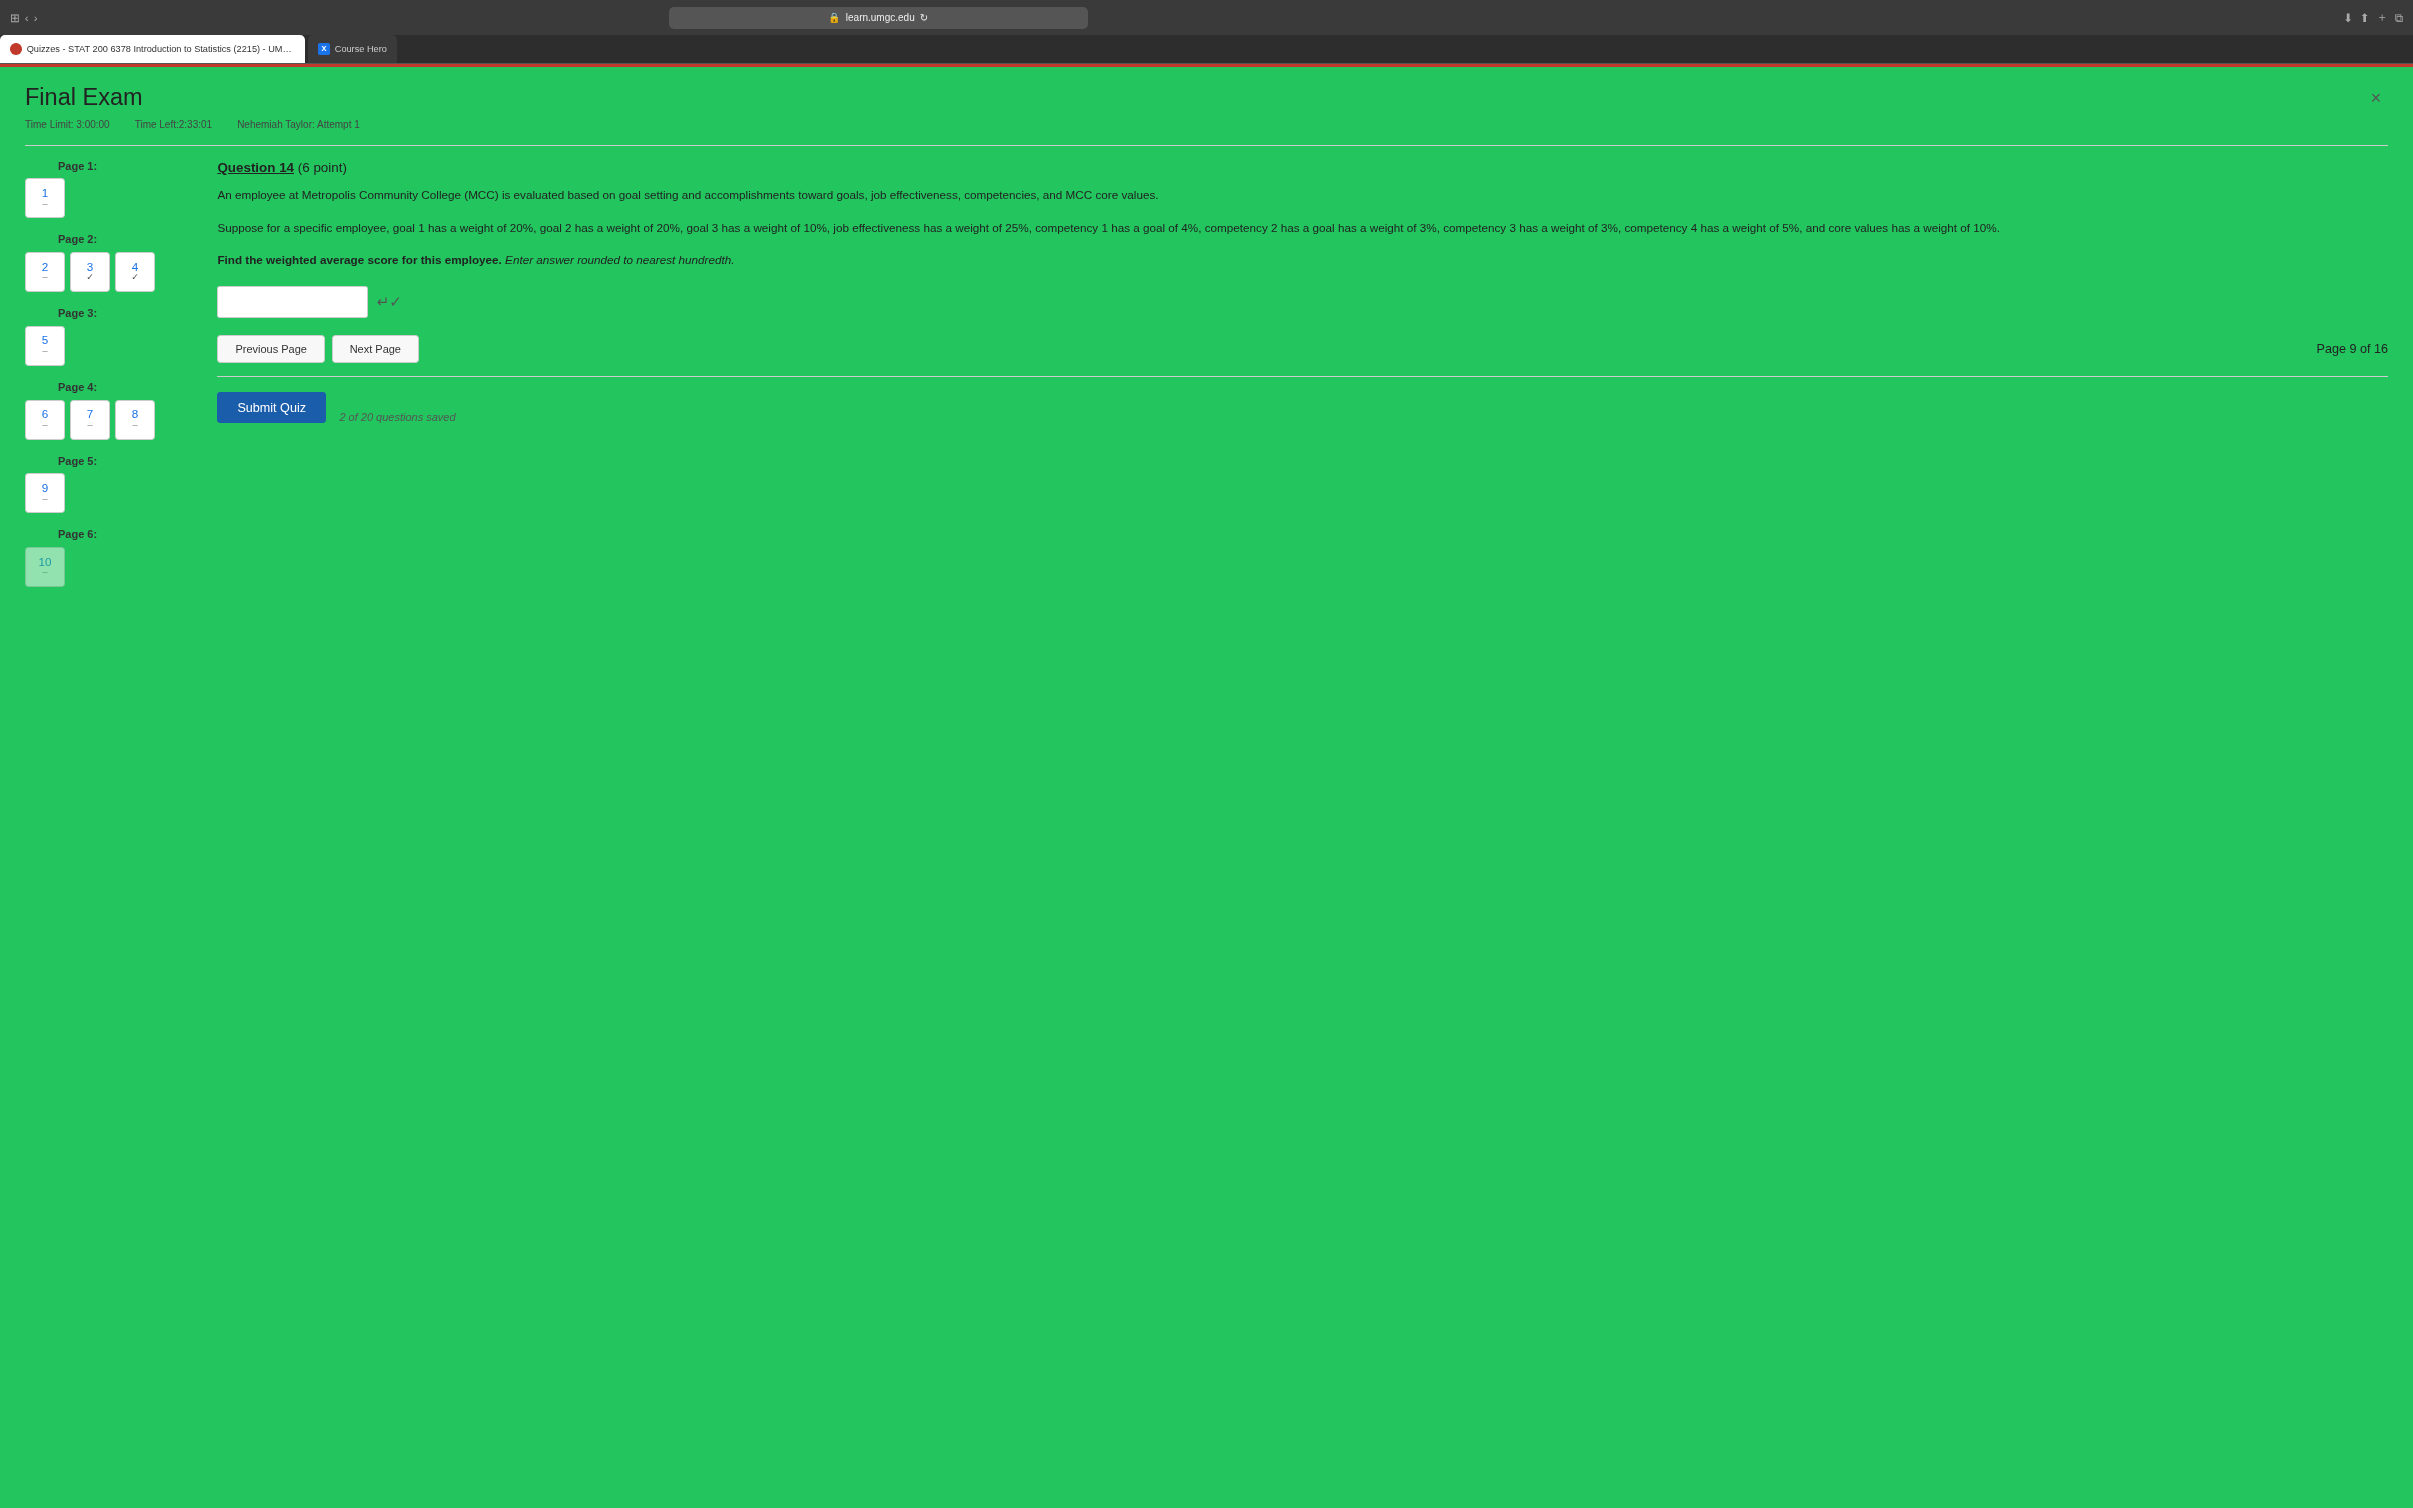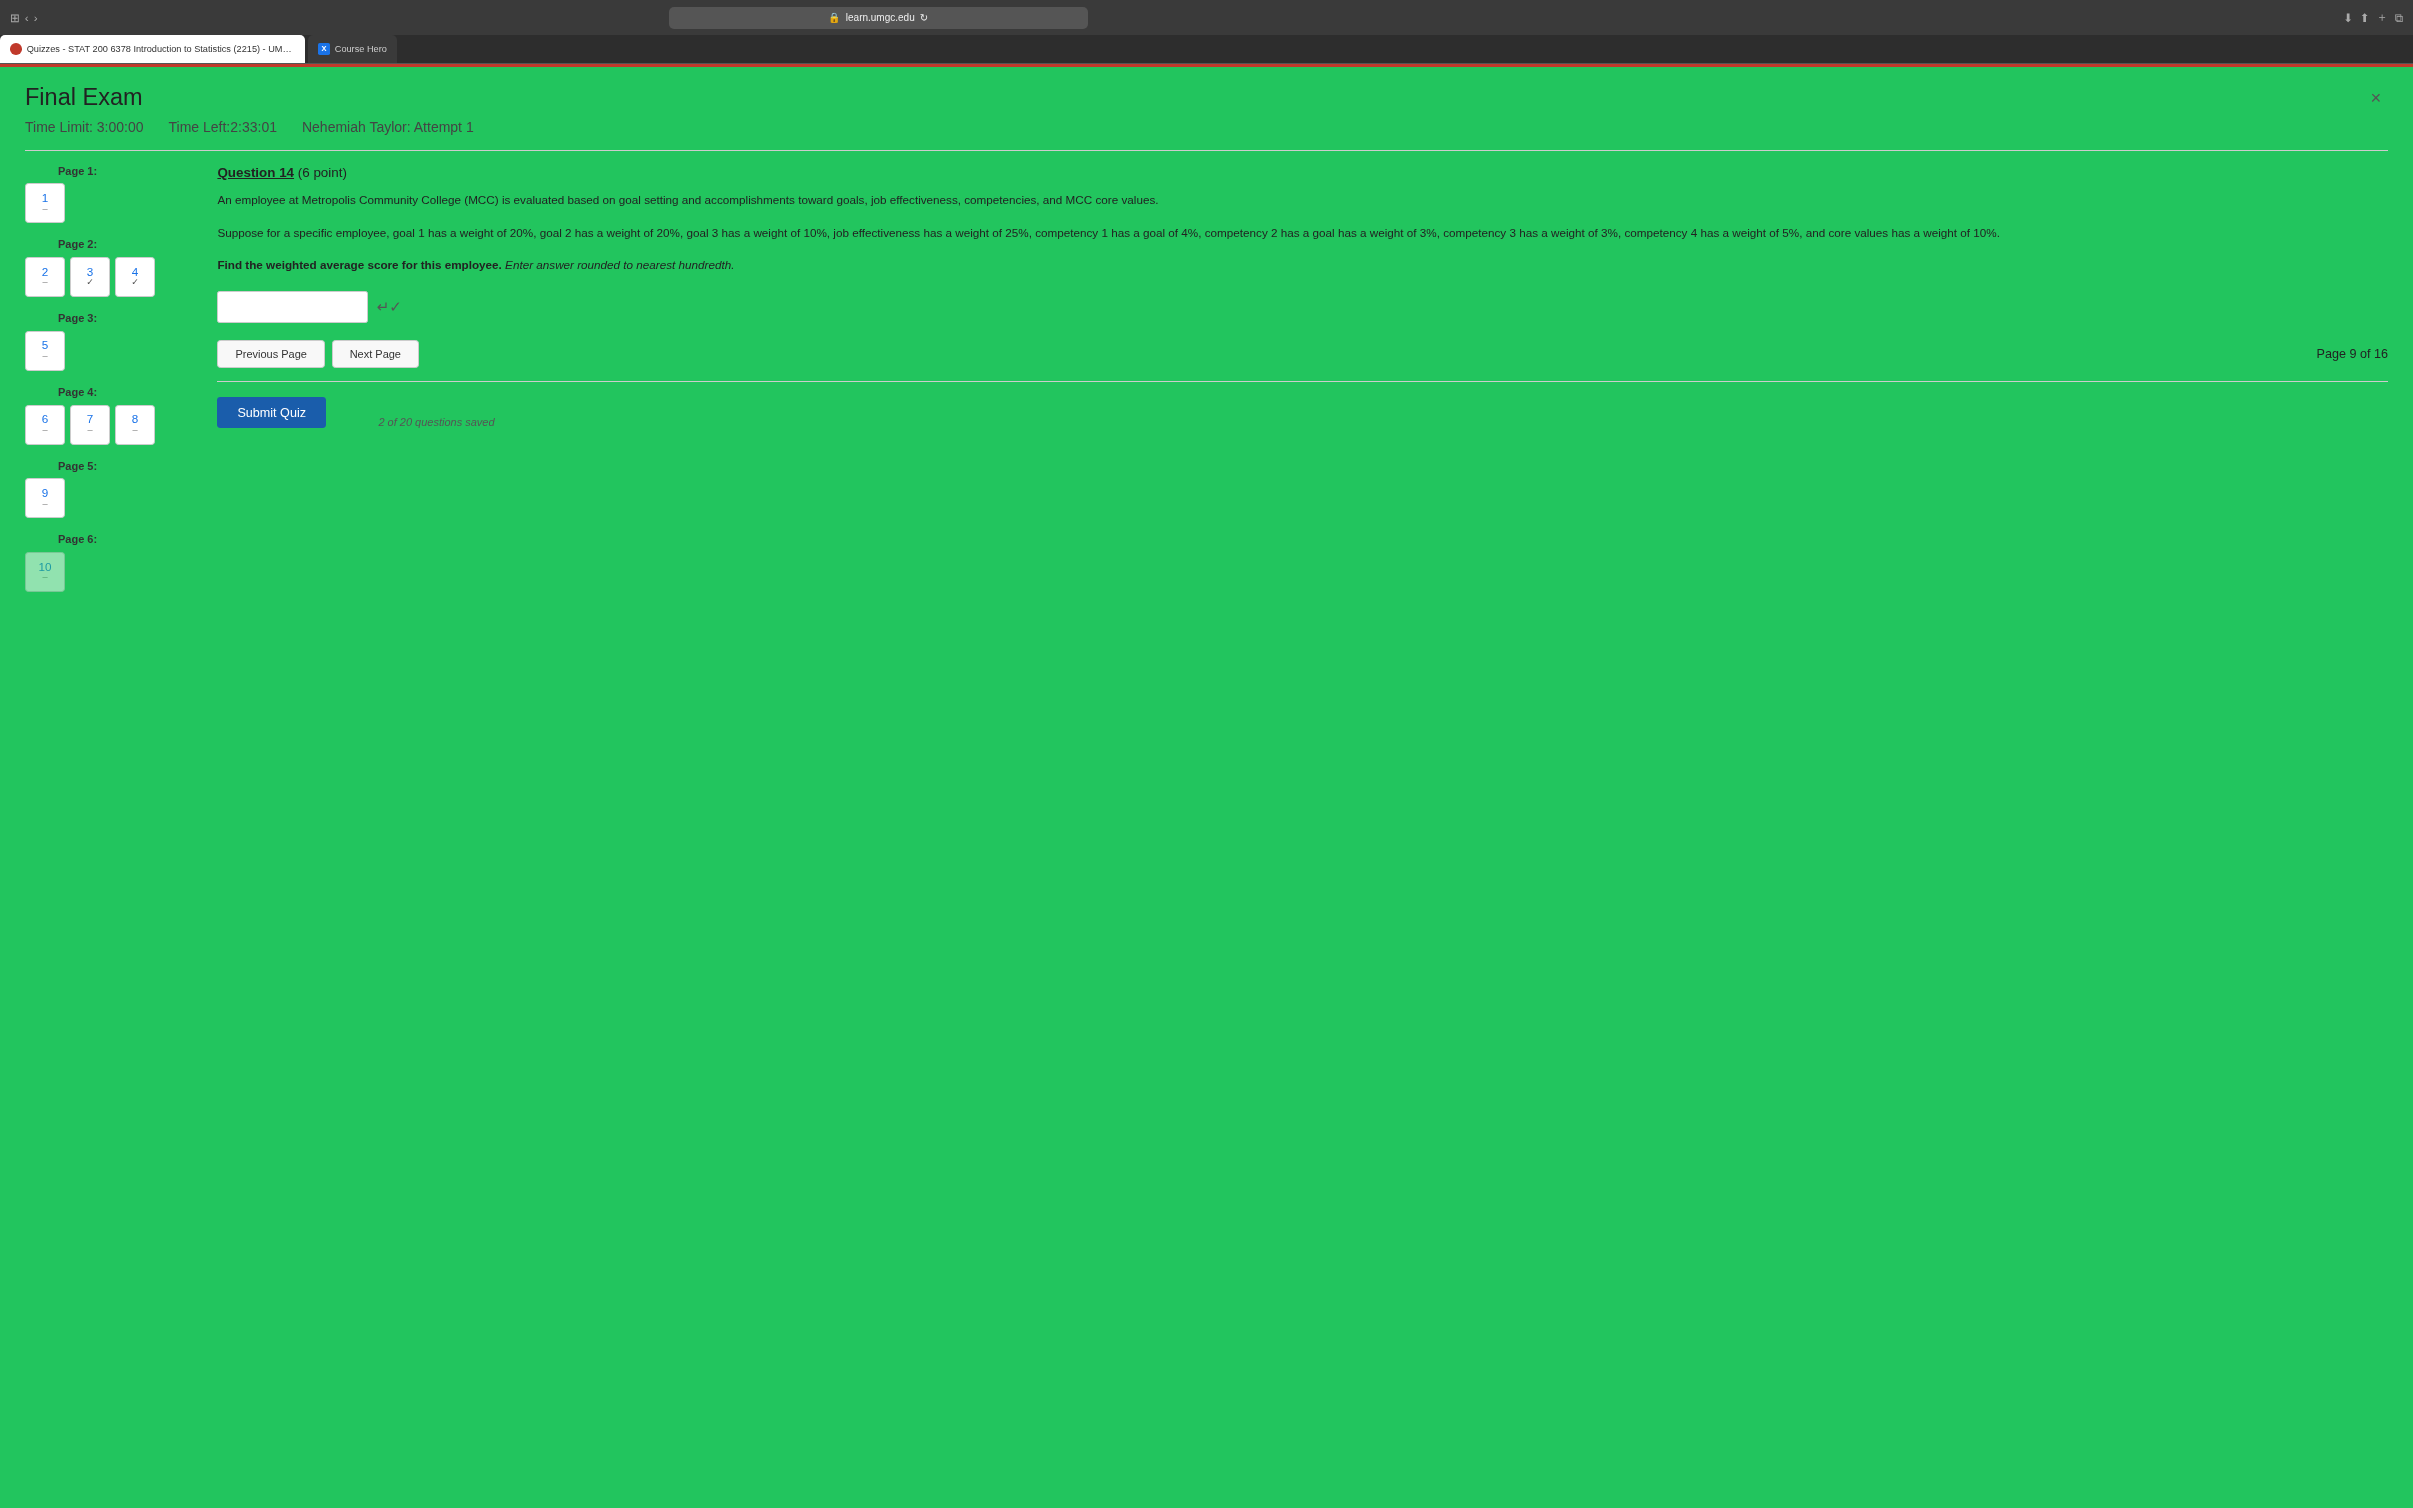--- a/index.html
+++ b/index.html
@@ -85,21 +85,21 @@
     .exam-title {
       font-size: 23.5px;
       font-weight: 300;
       color: #222;
       margin-bottom: 8.4px;
     }
     .exam-meta {
       display: flex;
       gap: 25px;
       color: #444;
-      font-size: 14px;
+      font-size: 10px;
     }
     .close-btn {
       font-size: 18.4px;
       color: #555;
       background: none;
       border: none;
       cursor: pointer;
       padding: 3.4px 6.7px;
     }
     .divider { border: none; border-top: 0.8px solid #ccc; margin: 6.7px 0 13.4px 0; }
@@ -231,21 +231,20 @@
       border-radius: 3.4px;
       padding: 8.4px 20px;
       font-size: 12.6px;
       font-weight: 500;
       cursor: pointer;
     }
     .save-status {
       font-size: 11px;
       color: #555;
       font-style: italic;
-      margin-left: 39px;
     }
 
     .checkmark { color: #555; }
   </style>
 </head>
 <body>
 
 <div class="browser-chrome">
   <div class="browser-controls">
     <button class="browser-btn">⊞</button>

